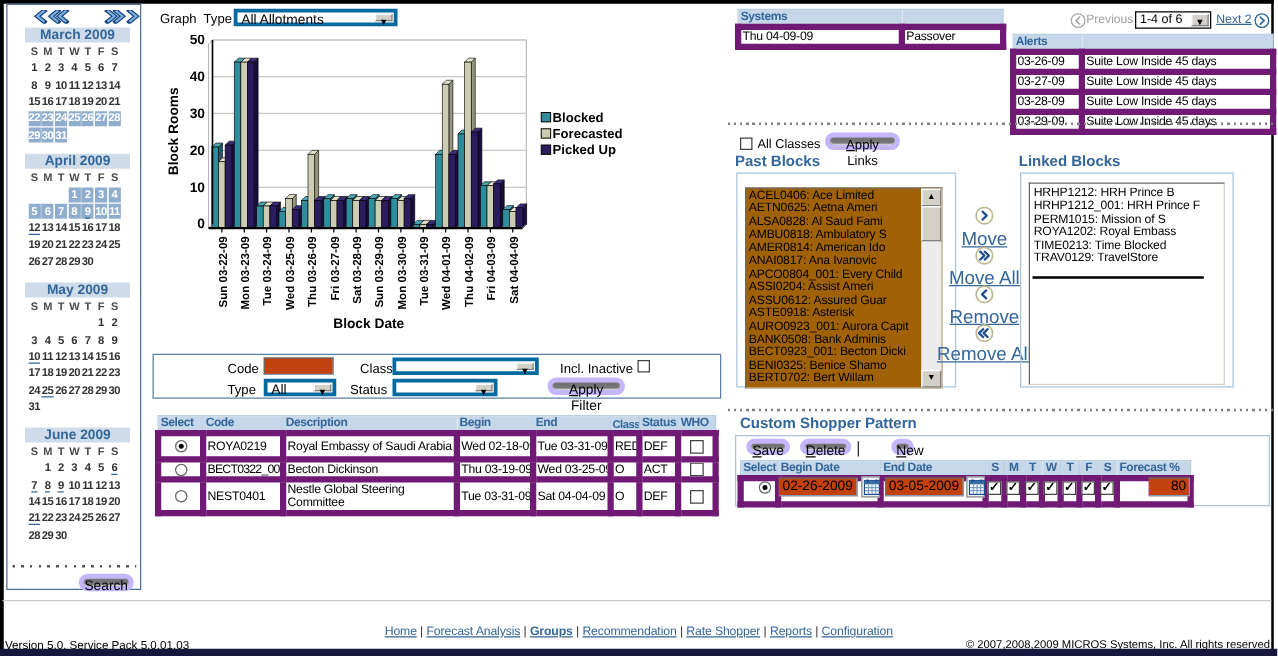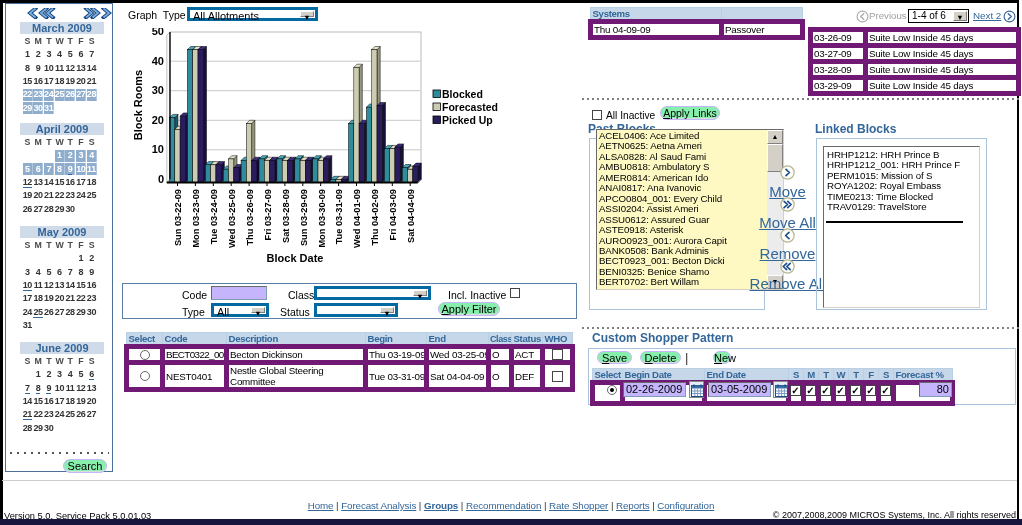--- a/index.html
+++ b/index.html
@@ -5,28 +5,28 @@
 #page{position:relative;width:1022px;height:525px;background:#fff;overflow:hidden;font-family:"Liberation Sans",sans-serif}
 .abs{position:absolute}
 #side{position:absolute;left:5px;top:3px;width:108px;height:469px;border:1px solid #4c6f9b}
 .cal{position:absolute;left:14px;width:84px}
 .calt{height:12px;background:#cfdbe9;color:#336699;font-size:11px;font-weight:bold;text-align:center;line-height:12px}
 .calg{border-collapse:collapse;margin-left:2px;margin-top:1px}
 .calg td{width:10.7px;height:13.4px;font-size:9px;font-weight:bold;color:#333;letter-spacing:-0.4px;text-align:center;padding:0;line-height:13px}
 .calg td.dh{color:#4a4a4a;height:12px;font-size:8.8px}
 .calg td.hl{background:linear-gradient(#8FAECE,#8FAECE) center/9.7px 12px no-repeat;color:#fff}
 .ul{border-bottom:1.2px solid #336699}
-.pill{position:absolute;border:1px solid #c4b5fd;border-radius:8px;background:#86efac;font-size:11px;color:#000;text-align:center;box-shadow:inset 0 -1px 1px #ddd}
+.pill{position:absolute;border:4px solid #c4b5fd;border-radius:8px;background:#737373;font-size:11px;color:#000;text-align:center;box-shadow:inset 0 -1px 1px #ddd}
 .lbl{position:absolute;font-size:10.5px;color:#000;white-space:nowrap}
 .hdr{position:absolute;font-size:12px;font-weight:bold;color:#336699;white-space:nowrap}
 .cb{position:absolute;width:10px;height:10px;border:1px solid #444;background:#fff}
 .cbc{position:absolute;width:11px;height:11px;border:1px solid #444;background:#fff;font-size:10px;line-height:10px;text-align:center;font-weight:bold}
 .radio{position:absolute;width:10px;height:10px;border:1px solid #666;border-radius:50%;background:#fff}
 .radio.on:after{content:"";position:absolute;left:2px;top:2px;width:4px;height:4px;border-radius:50%;background:#000}
-.inp{position:absolute;background:#c4b5fd;border:1px solid #7f9db9;border-top-color:#686868;border-left-color:#686868;font-size:11px;padding:0 2px;line-height:13px}
+.inp{position:absolute;background:#c2410c;border:1px solid #7f9db9;border-top-color:#686868;border-left-color:#686868;font-size:11px;padding:0 2px;line-height:13px}
 .sel{position:absolute;background:#fff;border:3px solid #0369a1;font-size:11px;line-height:12px;padding-left:3px}
 .selbtn{position:absolute;right:1px;top:1px;bottom:1px;width:14px;background:#d4d0c8;border:1px solid #808080;border-top-color:#fff;border-left-color:#fff;font-size:7.5px;text-align:center;color:#000;line-height:11px}
 .dot{position:absolute;height:1.8px;background:repeating-linear-gradient(90deg,#808080 0 1.8px,transparent 1.8px 5px)}
 table.grid{border-collapse:collapse;table-layout:fixed}
 table.grid td{border:5px solid #701a75;font-size:9.8px;letter-spacing:-0.2px;padding:0 1px;overflow:hidden;white-space:nowrap}
 table.grid th{border:1px solid #b9cfe4;background:#c6d7e9;color:#336699;text-align:left;font-weight:bold;font-size:9.6px;padding:0 1.5px;letter-spacing:-0.3px;overflow:hidden;white-space:nowrap}
 .li{font-size:9.7px;letter-spacing:-0.1px;line-height:10.45px;padding-left:2px;white-space:nowrap;overflow:hidden}
 .mc{position:absolute;left:780px;width:15px;text-align:center}
 .ml{position:absolute;left:745px;width:85px;text-align:center;font-size:15px;color:#336699;text-decoration:underline}
 .lnk{color:#336699;text-decoration:underline}
@@ -521,20 +521,34 @@
         <tr style="height:13px">
           <th>Select</th>
           <th>Code</th>
           <th>Description</th>
           <th>Begin</th>
           <th>End</th>
           <th style="font-size:9px;letter-spacing:-0.4px;padding:0 1px">Class</th>
           <th>Status</th>
           <th>WHO</th>
         </tr>
+<tr style="height:21px">
+          <td>
+            <div class="radio on" style="position:relative;margin:auto"></div>
+          </td>
+          <td>ROYA0219</td>
+          <td>Royal Embassy of Saudi Arabia</td>
+          <td>Wed 02-18-09</td>
+          <td>Tue 03-31-09</td>
+          <td>RED</td>
+          <td>DEF</td>
+          <td>
+            <div class="cbc" style="position:relative;margin:auto"></div>
+          </td>
+        </tr>
 <tr style="height:16px">
           <td>
             <div class="radio" style="position:relative;margin:auto"></div>
           </td>
           <td style="letter-spacing:-0.6px">BECT0322_001</td>
           <td>Becton Dickinson</td>
           <td>Thu 03-19-09</td>
           <td>Wed 03-25-09</td>
           <td>O</td>
           <td>ACT</td>
@@ -584,20 +598,24 @@
 <svg class="abs" style="left:1003px;top:10px" width="13" height="13" viewBox="0 0 13 13">
       <circle cx="6.5" cy="6.5" r="5.4" fill="none" stroke="#336699" stroke-width="1.1"></circle>
       <path d="M5.3,3.7 L8.3,6.5 L5.3,9.3" fill="none" stroke="#336699" stroke-width="1.4" stroke-linecap="round" stroke-linejoin="round"></path>
     </svg>
 <table class="grid abs" style="left:808px;top:27px;width:208px">
 <colgroup>
         <col style="width:55px">
         <col style="width:153px">
       </colgroup>
 <tbody>
+        <tr style="height:12px">
+          <th>Alerts</th>
+          <th></th>
+        </tr>
 <tr style="height:12px">
           <td>03-26-09</td>
           <td>Suite Low Inside 45 days</td>
         </tr>
 <tr style="height:12px">
           <td>03-27-09</td>
           <td>Suite Low Inside 45 days</td>
         </tr>
 <tr style="height:12px">
           <td>03-28-09</td>
@@ -605,25 +623,25 @@
         </tr>
 <tr style="height:12px">
           <td>03-29-09</td>
           <td>Suite Low Inside 45 days</td>
         </tr>
       </tbody>
     </table>
 <div class="dot" style="left:582px;top:98px;width:438px"></div>
 <div class="dot" style="left:582px;top:327px;width:438px"></div>
 <div class="cb" style="left:592px;top:110px"></div>
-<div class="lbl" style="left:606px;top:110px;font-size:10.2px">All Inactive</div>
+<div class="lbl" style="left:606px;top:110px;font-size:10.2px">All Classes</div>
 <div class="pill" style="left:660px;top:106px;width:60px;height:14px;line-height:13px;font-size:10.5px"><span style="text-decoration:underline">A</span>pply Links</div>
 <div class="hdr" style="left:588px;top:122px">Past Blocks</div>
 <div class="abs" style="left:589px;top:138px;width:176px;height:172px;border:1px solid #a9c4dc"></div>
-<div class="abs" style="left:596px;top:129px;width:188px;height:161px;border:1px solid #696969;border-bottom-color:#d4d0c8;border-right-color:#d4d0c8;background:#fef9c3">
+<div class="abs" style="left:596px;top:150px;width:158px;height:161px;border:1px solid #696969;border-bottom-color:#d4d0c8;border-right-color:#d4d0c8;background:#a16207">
 <div style="position:absolute;left:0;top:1px;right:16px;bottom:0;overflow:hidden">
         <div class="li">ACEL0406: Ace Limited</div>
         <div class="li">AETN0625: Aetna Ameri</div>
         <div class="li">ALSA0828: Al Saud Fami</div>
         <div class="li">AMBU0818: Ambulatory S</div>
         <div class="li">AMER0814: American Ido</div>
         <div class="li">ANAI0817: Ana Ivanovic</div>
         <div class="li">APCO0804_001: Every Child</div>
         <div class="li">ASSI0204: Assist Ameri</div>
         <div class="li">ASSU0612: Assured Guar</div>

